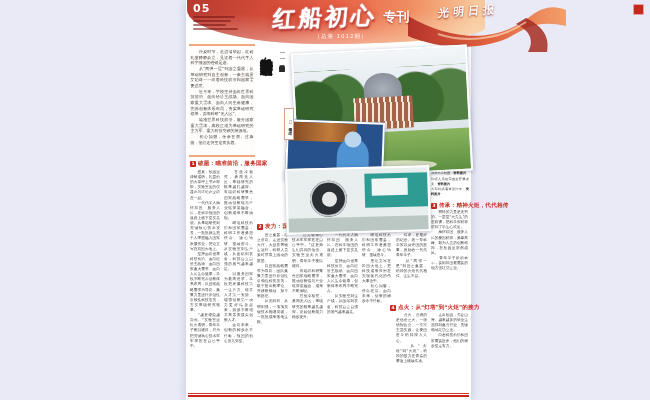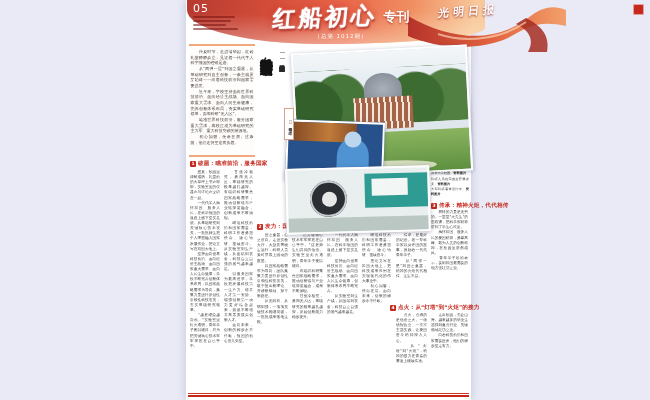--- a/index.html
+++ b/index.html
@@ -10,21 +10,21 @@
   #sheet{left:186px;top:0;width:285px;height:400px;background:#ffffff;
          box-shadow:0 0 8px rgba(90,90,140,.28);z-index:1;}
   
   #banner{left:187px;top:0;width:298px;height:44px;z-index:2;
     background:linear-gradient(100deg,#b73a30,#d44d39 28%,#e9674a 52%,#f08f62 74%,#f8c89b 95%);
     border-radius:0 0 55% 45% / 0 0 16px 34px;}
   #banner:after{content:"";position:absolute;inset:0;border-radius:inherit;
     background:radial-gradient(ellipse at 15% 140%,rgba(255,255,255,.55),transparent 55%),
                radial-gradient(ellipse at 90% 150%,rgba(255,235,205,.8),transparent 60%);}
   #ribbon{left:408px;top:0;width:158px;height:54px;z-index:2;}
-  #page-number{left:193px;top:2px;color:#fff;font-size:11px;font-weight:normal;z-index:4;letter-spacing:1px;}
+  #page-number{left:193px;top:2px;color:#fff;font-size:11px;font-weight:bold;z-index:4;letter-spacing:1px;}
   .mhline{position:absolute;height:2.4px;background:rgba(120,18,18,.55);border-radius:1px;z-index:4;}
   #title-block{left:252px;top:2px;width:178px;text-align:center;z-index:4;white-space:nowrap;}
   #paper-title{display:inline-block;font-family:"Liberation Serif",serif;font-weight:900;
     font-size:23px;color:#fff;letter-spacing:3px;transform:skewX(-8deg) rotate(-2deg);
     text-shadow:0 0 2px rgba(255,255,255,.9),1px 2px 2px rgba(150,10,10,.75),0 0 6px rgba(190,30,20,.8);}
   #edition-label{display:inline-block;font-size:13px;font-weight:bold;color:#fff;margin-left:7px;
     vertical-align:4px;text-shadow:0 1px 2px rgba(150,10,10,.7);}
   #issue-note{left:252px;top:33px;width:178px;text-align:center;font-size:5.5px;color:#fff;
     letter-spacing:1px;z-index:4;opacity:.95;}
   #masthead-logo{left:438px;top:2px;width:110px;font-family:"Liberation Serif",serif;

